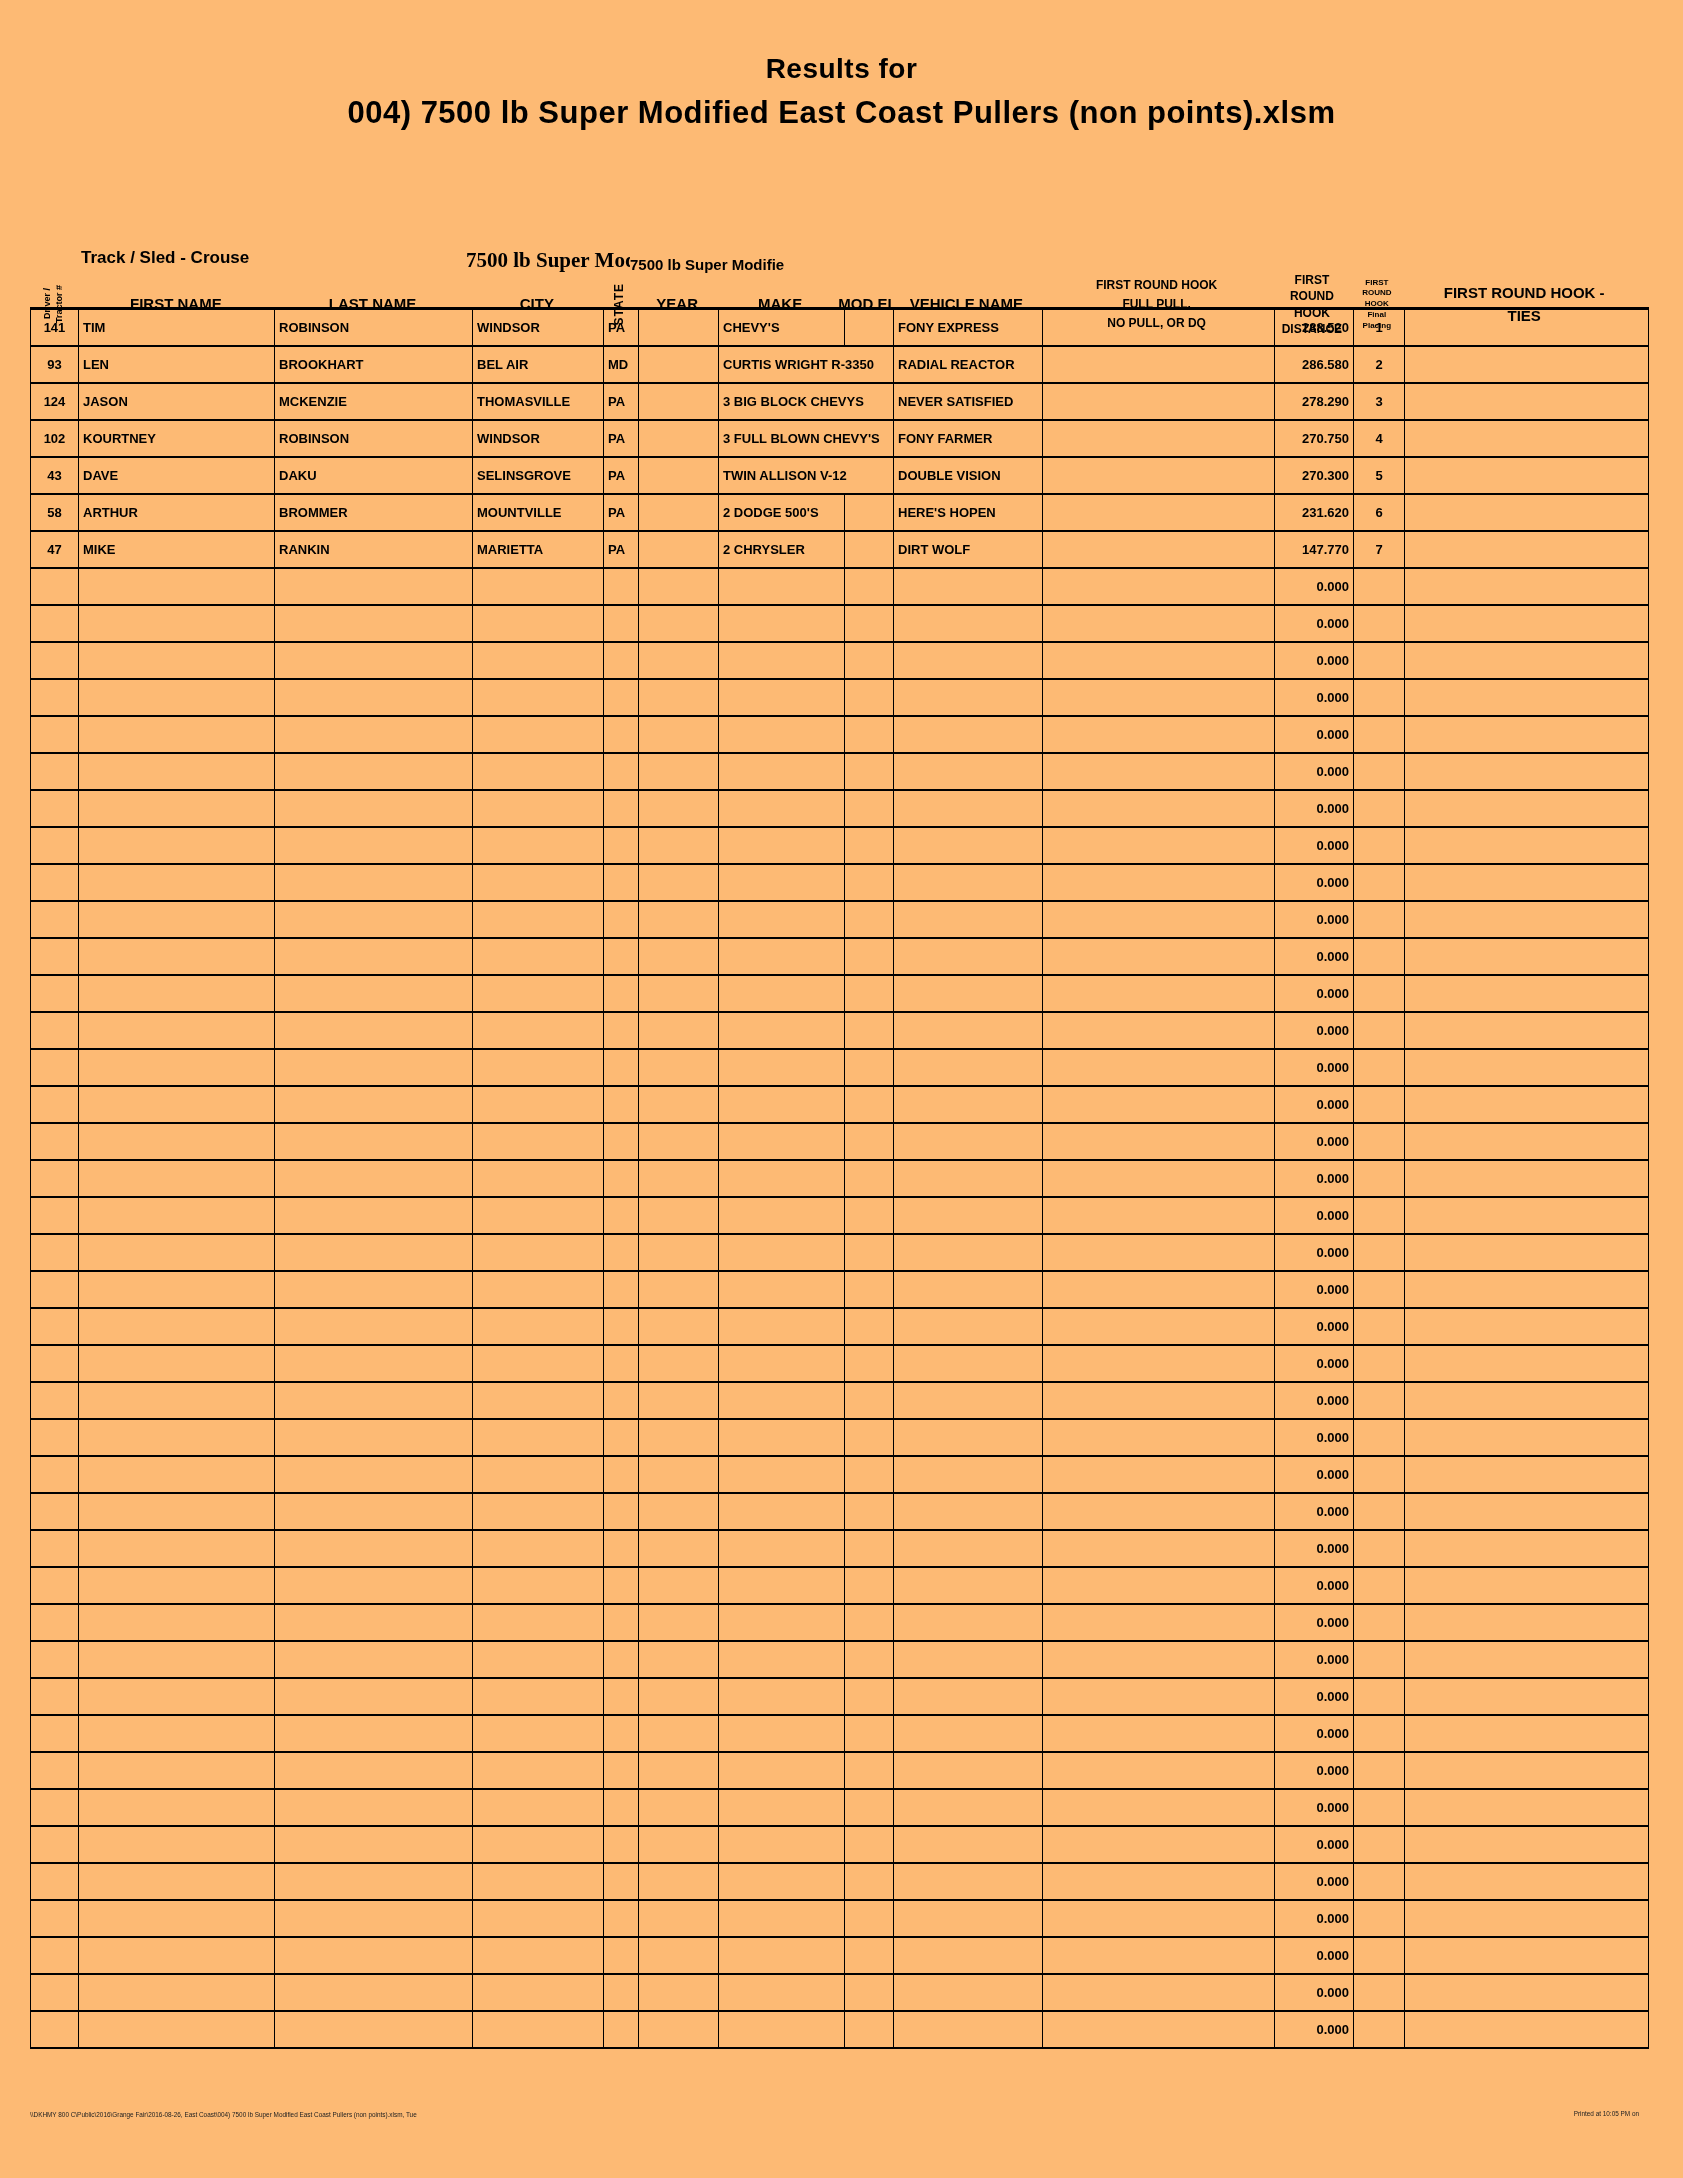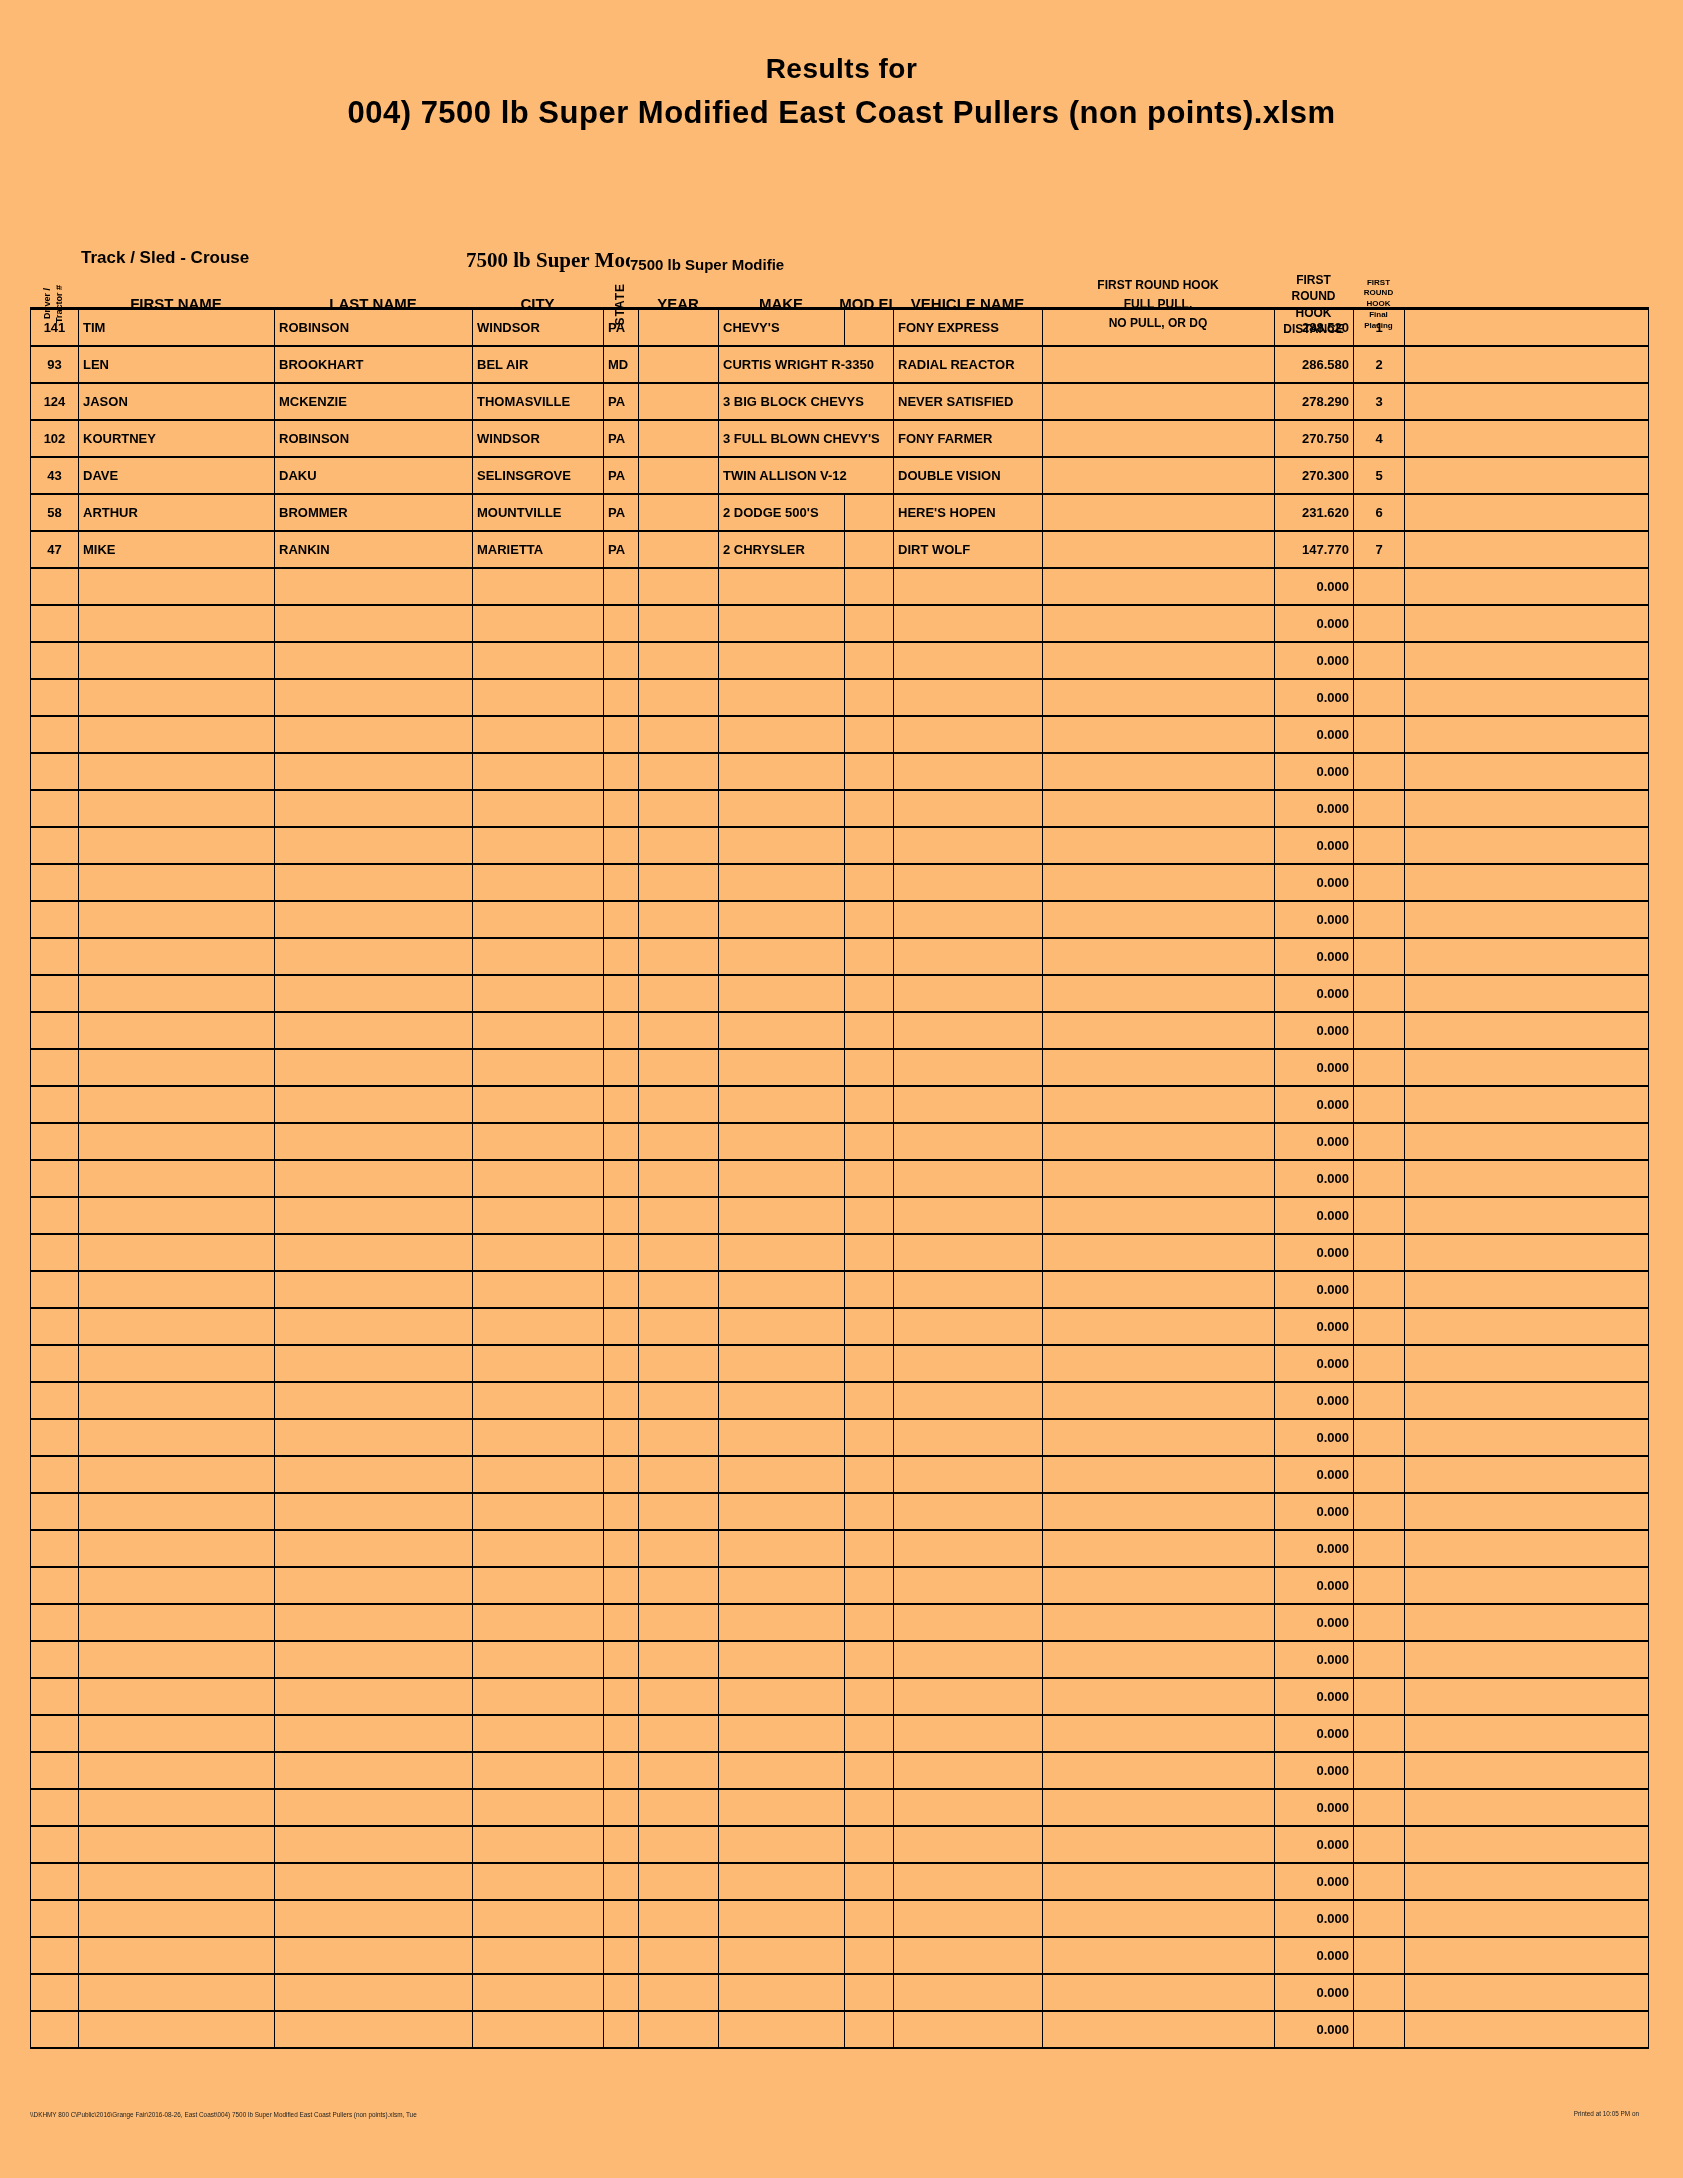--- a/index.html
+++ b/index.html
@@ -96,20 +96,24 @@
 HOOK
 DISTANCE</div>
         </div>
         <div style="width: 51px; display: flex; align-items: center; justify-content: center; height: 100%;">
           <div class="hcell h-placing">FIRST
 ROUND
 HOOK
 Final
 Placing</div>
         </div>
+        <div style="width: 244px; display: flex; align-items: center; justify-content: center; height: 100%;">
+          <div class="hcell h-ties">FIRST ROUND HOOK -
+TIES</div>
+        </div>
       </div>
   </div>
 
   <table class="results">
     <colgroup>
         <col style="width: 48px;">
         <col style="width: 196px;">
         <col style="width: 198px;">
         <col style="width: 131px;">
         <col style="width: 35px;">

